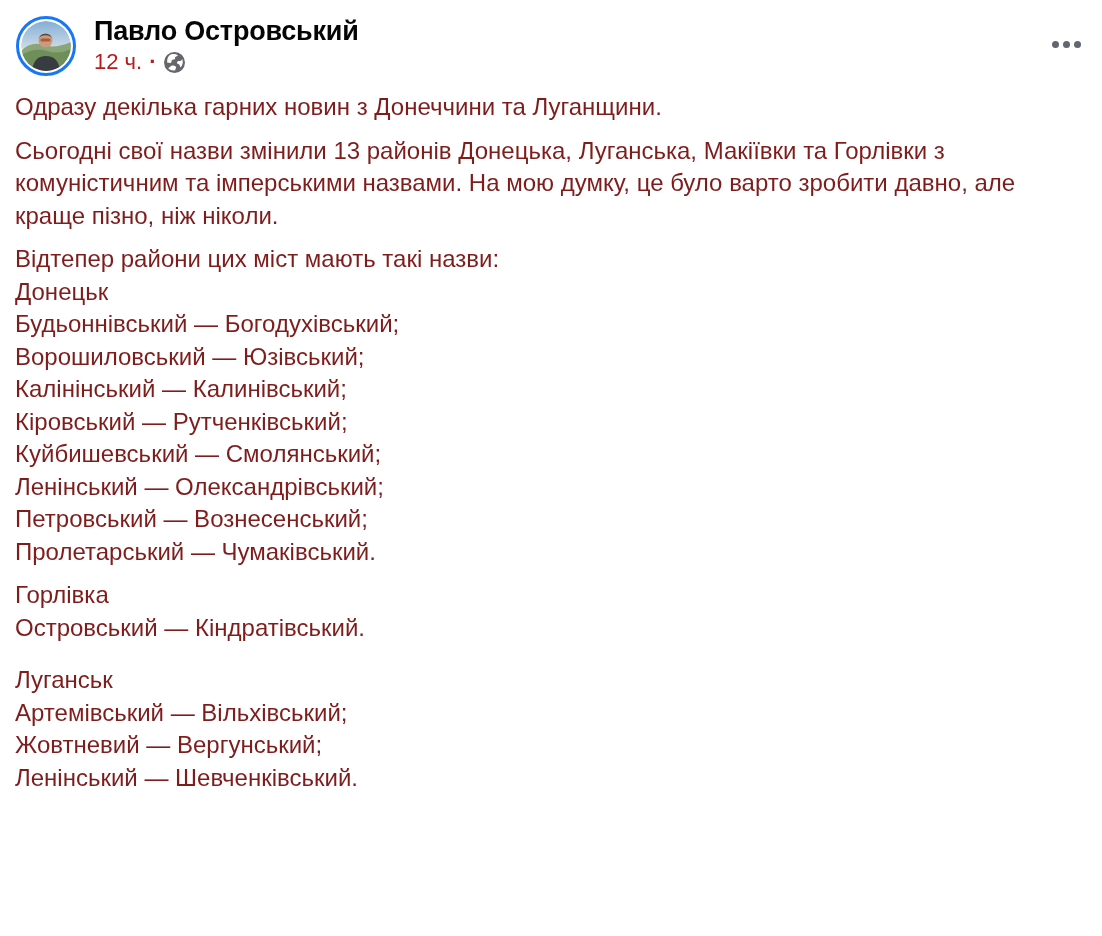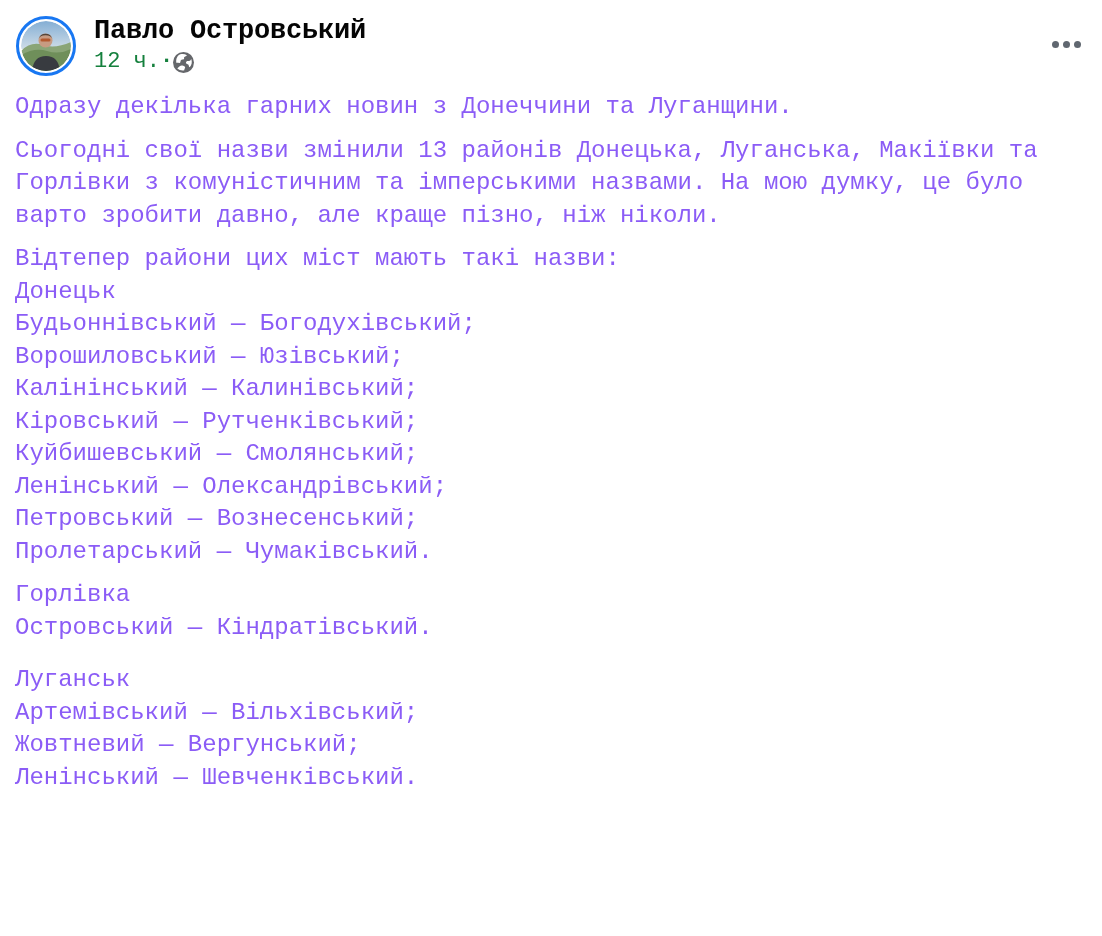--- a/index.html
+++ b/index.html
@@ -11,21 +11,20 @@
     overflow: hidden;
     font-family: "Liberation Sans", sans-serif;
     color: #050505;
     -webkit-font-smoothing: antialiased;
   }
   .post {
     position: relative;
     width: 1102px;
     height: 756px;
     background: #ffffff;
-    font-family: Liberation Mono, monospace;
   }
   
   .post-header {
     position: relative;
     display: flex;
     align-items: flex-start;
     padding: 16px 16px 0 16px;
   }
   .avatar-ring {
     box-sizing: border-box;
@@ -52,23 +51,23 @@
   .author-name {
     font-size: 27px;
     font-weight: 700;
     line-height: 30px;
     letter-spacing: -0.2px;
     cursor: pointer;
   }
   .post-meta {
     display: flex;
     align-items: center;
-    gap: 0;
+    gap: 7px;
     margin-top: 3px;
-    color: #15803d;
+    color: #b91c1c;
     font-size: 22px;
     line-height: 26px;
   }
   .post-meta .timestamp { cursor: pointer; }
   .post-meta .sep {
     font-weight: 700;
     line-height: 26px;
   }
   .globe { display: inline-flex; }
   .globe svg { display: block; }
@@ -89,21 +88,21 @@
     height: 7px;
     border-radius: 50%;
     background: #606770;
   }
   
   .post-content {
     padding: 0 15px;
     margin-top: 15px;
     font-size: 24px;
     line-height: 32.5px;
-    color: #8b5cf6;
+    color: #7f1d1d;
   }
   .post-content p {
     margin: 0 0 11px 0;
     white-space: pre-line;
   }
   .post-content p:last-child { margin-bottom: 0; margin-top: 20px; }
 </style>
 </head>
 <body>
 

